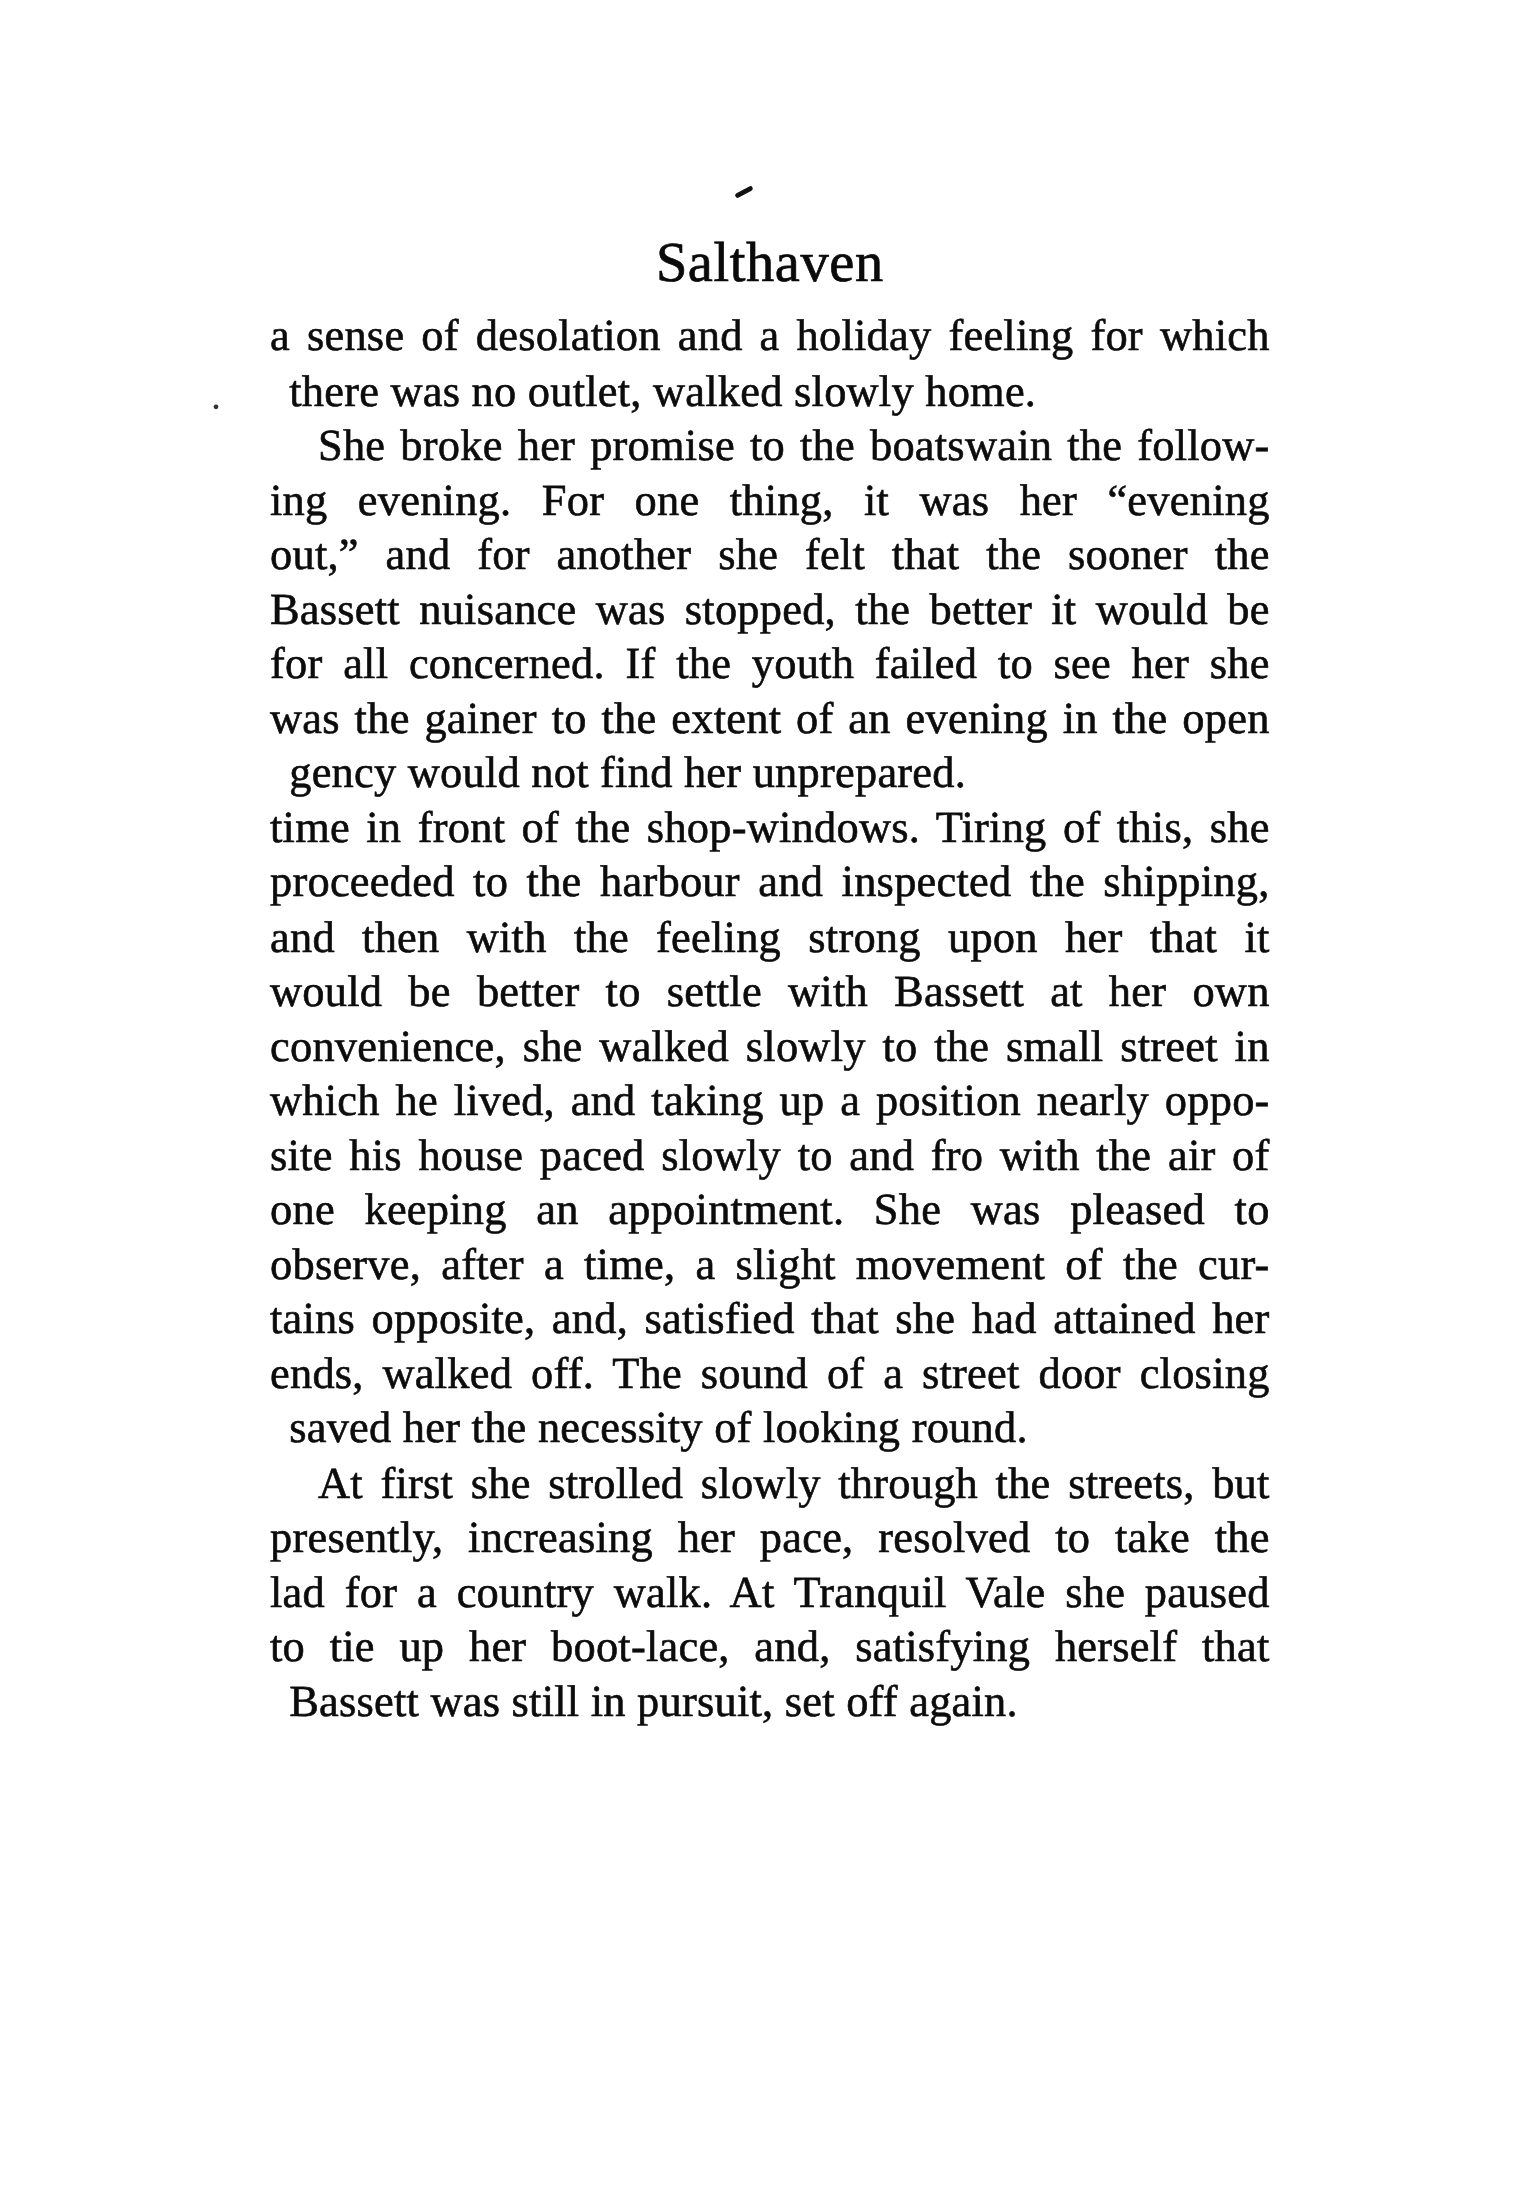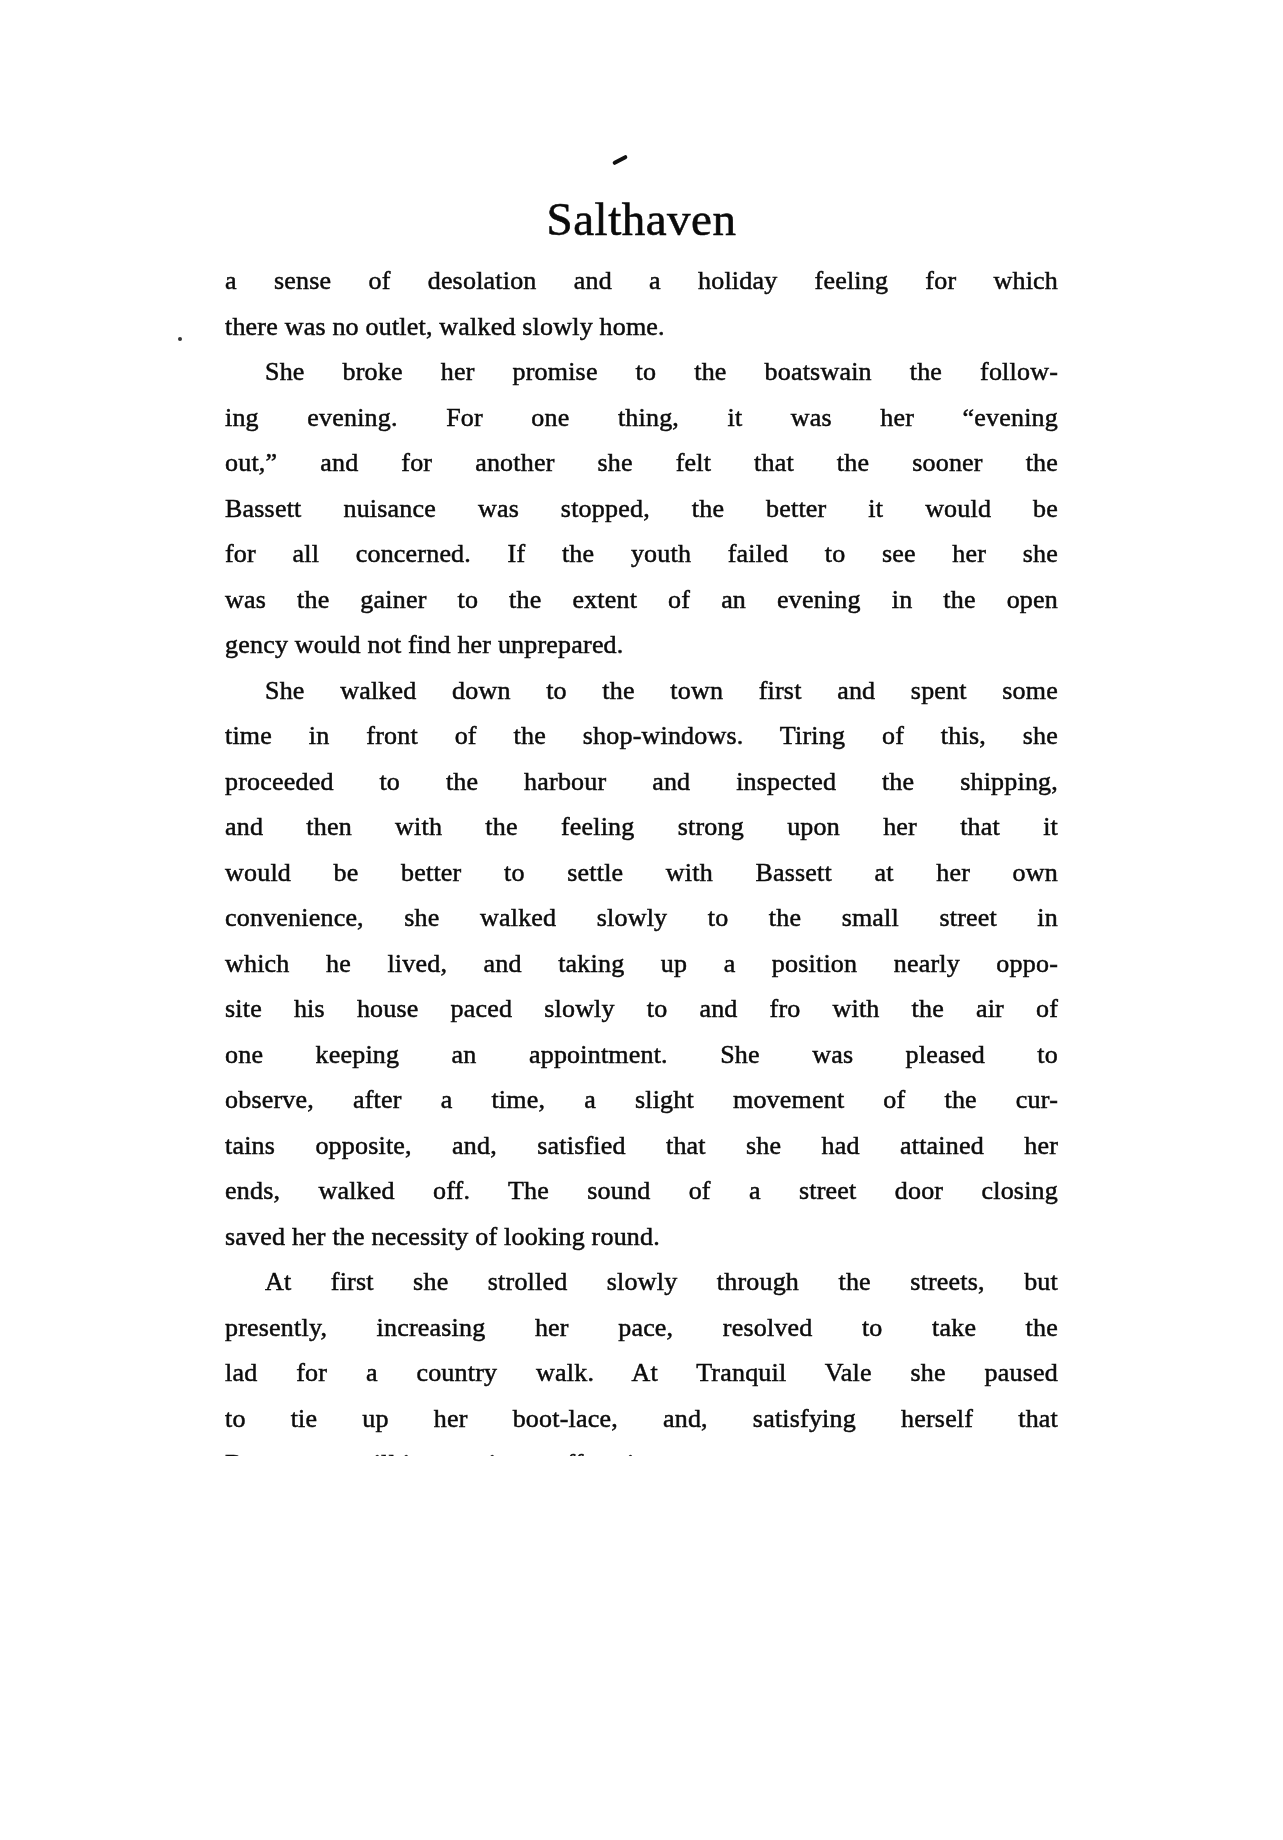--- a/index.html
+++ b/index.html
@@ -33,32 +33,33 @@
   
   .body-text {
     position: absolute;
     top: 258px;
     left: 225px;
     width: 833px;
   }
   .body-text .line {
     height: 45.5px;
     line-height: 45.5px;
-    font-size: 26px;
+    font-size: 37px;
     text-align: justify;
     text-align-last: justify;
     white-space: normal;
     letter-spacing: 0.2px;
     -webkit-text-stroke: 0.5px #0c0c0c;
   }
   .body-text .line.ind {
     text-indent: 40px;
   }
   .body-text .line.pend {
     text-align-last: left;
+    margin-left: 16px;
   }
   
   .page-number {
     position: absolute;
     top: 1584px;
     left: 643px;
     transform: translateX(-50%);
     font-size: 29px;
     font-weight: normal;
     letter-spacing: 3px;
@@ -122,21 +123,20 @@
   <div class="body-text">
       <div class="line">a sense of desolation and a holiday feeling for which</div>
       <div class="line pend">there was no outlet, walked slowly home.</div>
       <div class="line ind">She broke her promise to the boatswain the follow-</div>
       <div class="line">ing evening.  For one thing, it was her “evening</div>
       <div class="line">out,” and for another she felt that the sooner the</div>
       <div class="line">Bassett nuisance was stopped, the better it would be</div>
       <div class="line">for all concerned.  If the youth failed to see her she</div>
       <div class="line">was the gainer to the extent of an evening in the open</div>
       <div class="line pend">gency would not find her unprepared.</div>
-      <div class="line ind">She walked down to the town first and spent some</div>
       <div class="line">time in front of the shop-windows.  Tiring of this, she</div>
       <div class="line">proceeded to the harbour and inspected the shipping,</div>
       <div class="line">and then with the feeling strong upon her that it</div>
       <div class="line">would be better to settle with Bassett at her own</div>
       <div class="line">convenience, she walked slowly to the small street in</div>
       <div class="line">which he lived, and taking up a position nearly oppo-</div>
       <div class="line">site his house paced slowly to and fro with the air of</div>
       <div class="line">one keeping an appointment.  She was pleased to</div>
       <div class="line">observe, after a time, a slight movement of the cur-</div>
       <div class="line">tains opposite, and, satisfied that she had attained her</div>

